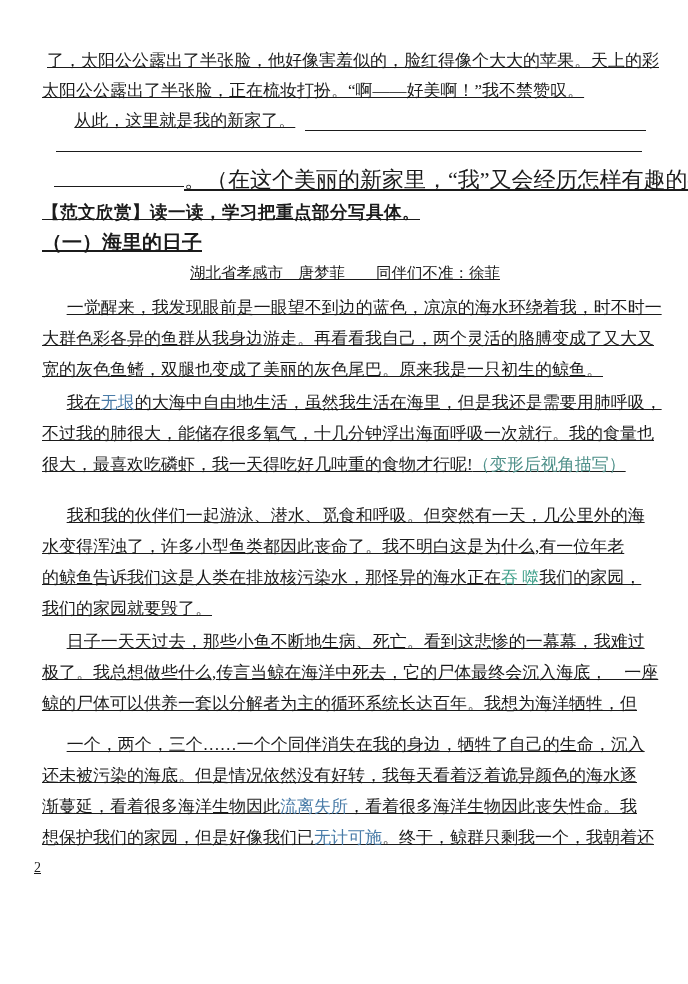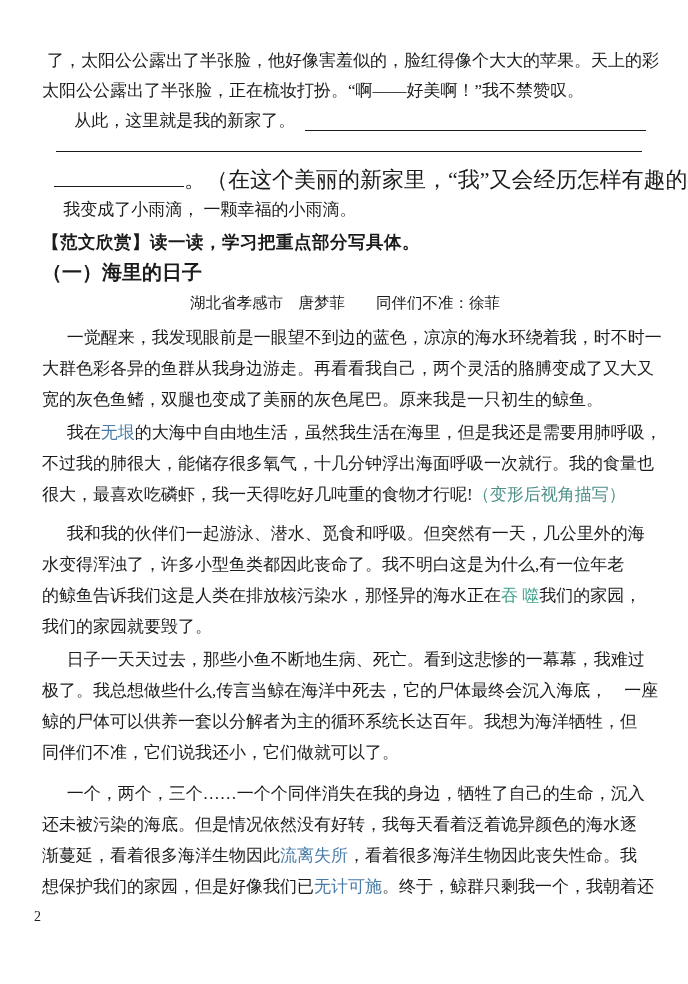--- a/index.html
+++ b/index.html
@@ -4,21 +4,21 @@
 <style>
   * { box-sizing: border-box; }
   html, body { margin: 0; padding: 0; }
   body {
     width: 688px; height: 984px;
     background: #ffffff;
     overflow: hidden;
     font-family: "Liberation Serif", serif;
     color: #1b1b1b;
   }
-  .page { width: 100%; height: 100%; padding: 46px 40px 16px 42px; }
+  .page { width: 100%; height: 100%; padding: 46px 40px 16px 42px; text-decoration: underline; }
 
   .kai-line  { font-size: 17px; line-height: 30px; white-space: nowrap; }
   .body-line { font-size: 17px; line-height: 31px; white-space: nowrap; }
 
   .ind-sm { text-indent: 5px; }
   .ind-md { text-indent: 1.25em; }
   .ind-lg { text-indent: 1.9em; }
   .indent-2 { text-indent: 1.45em; }
 
   .flex-underline { display: flex; }
@@ -41,21 +41,21 @@
     margin-top: 2px; letter-spacing: 0.5px; white-space: nowrap;
   }
   .essay-title {
     font-family: "Liberation Sans", sans-serif;
     font-weight: bold; font-size: 20px; line-height: 28px;
     text-align: left; margin-top: 1px;
   }
   .byline { font-size: 15.5px; line-height: 26px; text-align: center; margin-top: 4px; }
 
   .mt2  { margin-top: 2px; }
-  .mt4  { margin-top: 8px; }
+  .mt4  { margin-top: 20px; }
   .mt6  { margin-top: 6px; }
   .mt10 { margin-top: 10px; }
 
   .hl-blue  { color: var(--hl-blue,  #4a7ca8); }
   .hl-teal  { color: var(--hl-teal,  #4e9089); }
   .hl-green { color: var(--hl-green, #3fa08a); }
 
   .page-number { font-size: 14px; line-height: 30px; margin-left: -8px; }
 </style>
 </head>
@@ -69,21 +69,20 @@
     <span>从此，这里就是我的新家了。</span>
     <span class="fill"></span>
   </div>
 
   <div class="hr-full"></div>
 
   <div class="paren-line">
     <span class="blank"></span><span>。（在这个美丽的新家里，“我”又会经历怎样有趣的事情呢）</span>
   </div>
 
-  <div class="kai-line ind-md">我变成了小雨滴， 一颗幸福的小雨滴。</div>
 
   <div class="section-header">【范文欣赏】读一读，学习把重点部分写具体。</div>
 
   <div class="essay-title">（一）海里的日子</div>
   <div class="byline">湖北省孝感市　唐梦菲　　同伴们不准：徐菲</div>
 
   <div class="paragraph mt6">
     <div class="body-line indent-2">一觉醒来，我发现眼前是一眼望不到边的蓝色，凉凉的海水环绕着我，时不时一</div>
     <div class="body-line">大群色彩各异的鱼群从我身边游走。再看看我自己，两个灵活的胳膊变成了又大又</div>
     <div class="body-line">宽的灰色鱼鳍，双腿也变成了美丽的灰色尾巴。原来我是一只初生的鲸鱼。</div>
@@ -99,21 +98,20 @@
     <div class="body-line indent-2">我和我的伙伴们一起游泳、潜水、觅食和呼吸。但突然有一天，几公里外的海</div>
     <div class="body-line">水变得浑浊了，许多小型鱼类都因此丧命了。我不明白这是为什么,有一位年老</div>
     <div class="body-line"><span>的鲸鱼告诉我们这是人类在排放核污染水，那怪异的海水正在</span><span class="hl-green">吞 噬</span><span>我们的家园，</span></div>
     <div class="body-line">我们的家园就要毁了。</div>
   </div>
 
   <div class="paragraph mt2">
     <div class="body-line indent-2">日子一天天过去，那些小鱼不断地生病、死亡。看到这悲惨的一幕幕，我难过</div>
     <div class="body-line">极了。我总想做些什么,传言当鲸在海洋中死去，它的尸体最终会沉入海底，　一座</div>
     <div class="body-line">鲸的尸体可以供养一套以分解者为主的循环系统长达百年。我想为海洋牺牲，但</div>
-    <div class="body-line">同伴们不准，它们说我还小，它们做就可以了。</div>
   </div>
 
   <div class="paragraph mt10">
     <div class="body-line indent-2">一个，两个，三个……一个个同伴消失在我的身边，牺牲了自己的生命，沉入</div>
     <div class="body-line">还未被污染的海底。但是情况依然没有好转，我每天看着泛着诡异颜色的海水逐</div>
     <div class="body-line"><span>渐蔓延，看着很多海洋生物因此</span><span class="hl-blue">流离失所</span><span>，看着很多海洋生物因此丧失性命。我</span></div>
     <div class="body-line"><span>想保护我们的家园，但是好像我们已</span><span class="hl-blue">无计可施</span><span>。终于，鲸群只剩我一个，我朝着还</span></div>
   </div>
 
   <div class="page-number">2</div>

